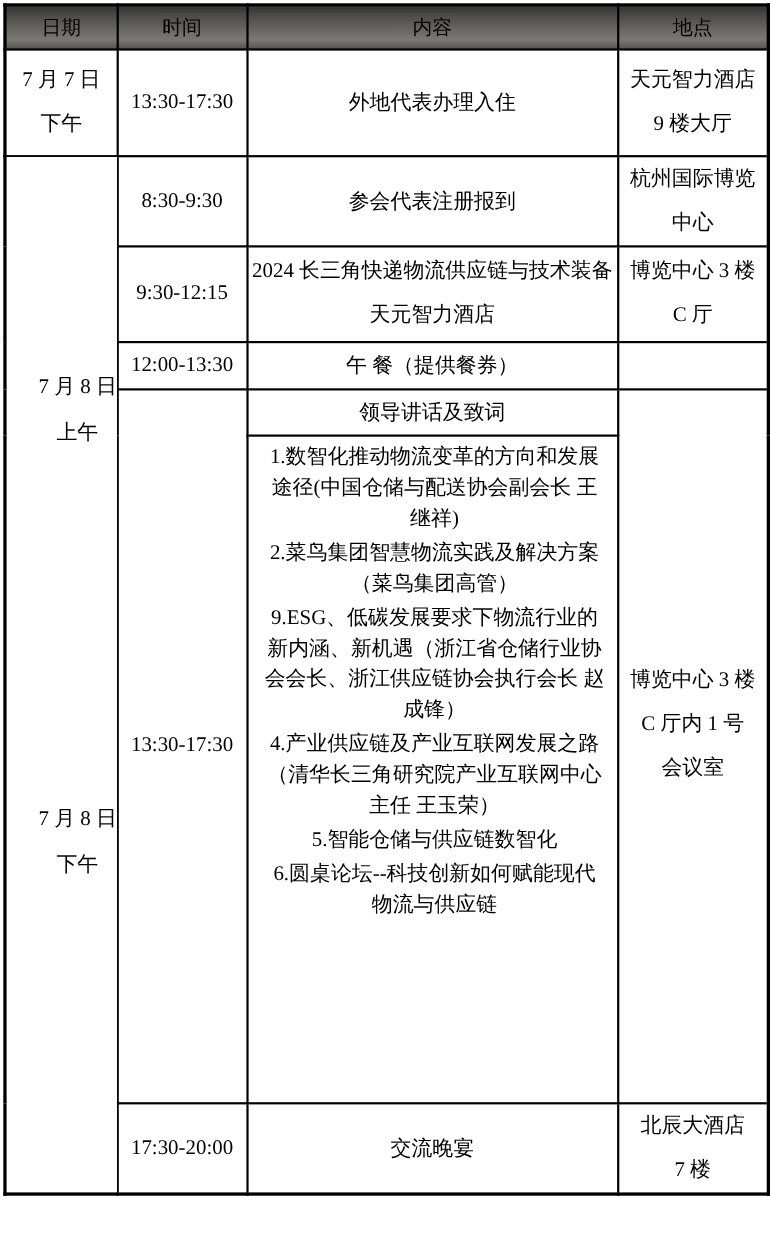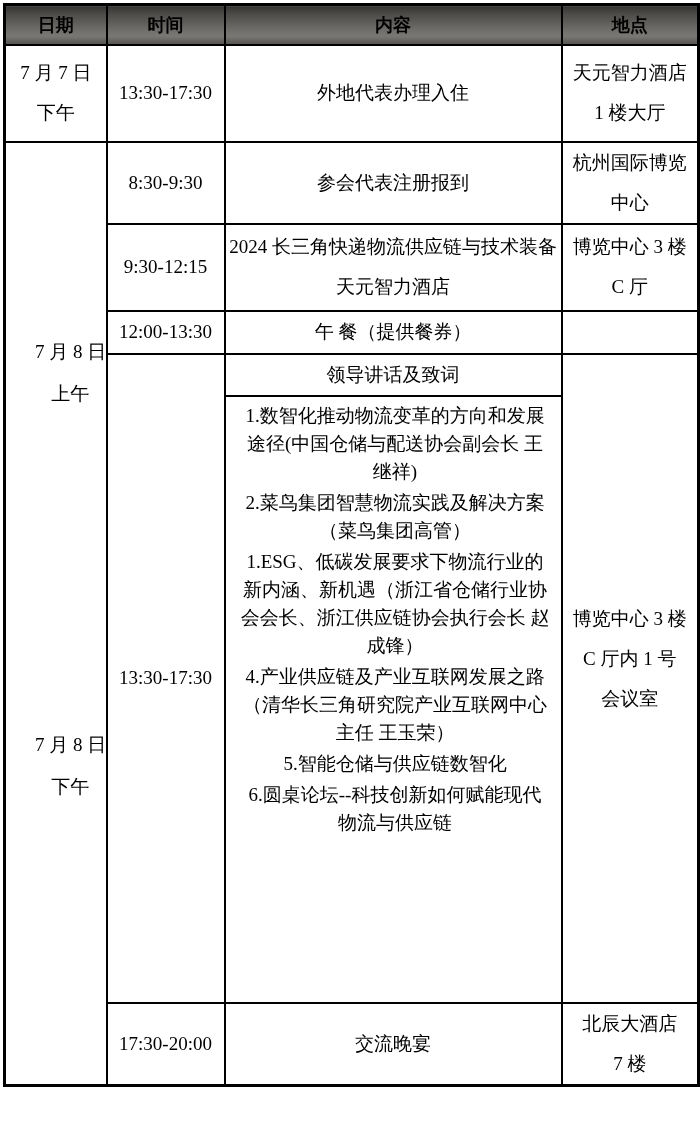--- a/index.html
+++ b/index.html
@@ -22,21 +22,21 @@
   }
   .schedule th, .schedule td {
     border: 2px solid #000;
     text-align: center;
     vertical-align: middle;
     font-size: 19px;
     background: #fff;
     overflow: visible;
   }
   .schedule th {
-    font-weight: bold;
+    font-weight: normal;
     font-size: 18px;
     color: #000;
     background: linear-gradient(180deg, #363432 0%, #4b4946 18%, #6e6c68 60%, #7a7874 78%, #555350 100%);
   }
   col.c-date { width: 102px; }
   col.c-time { width: 118px; }
   col.c-content { width: 337px; }
   col.c-loc { width: 137px; }
 
   tr.h-head { height: 40px; }
@@ -96,21 +96,21 @@
 
     <tr class="h-r1">
       <td class="lines">
         <div>7 月 7 日</div>
         <div>下午</div>
       </td>
       <td>13:30-17:30</td>
       <td>外地代表办理入住</td>
       <td class="lines">
         <div>天元智力酒店</div>
-        <div>1 楼大厅</div>
+        <div>9 楼大厅</div>
       </td>
     </tr>
 
     <tr class="h-r2">
       <td class="datecell" rowspan="6">
         <div class="dblock morning">
           <div>7 月 8 日</div>
           <div>上午</div>
         </div>
         <div class="dblock afternoon">
@@ -151,21 +151,21 @@
         <div>博览中心 3 楼</div>
         <div>C 厅内 1 号</div>
         <div>会议室</div>
       </td>
     </tr>
 
     <tr class="h-r5b">
       <td class="agenda">
         <p>1.数智化推动物流变革的方向和发展途径(中国仓储与配送协会副会长 王继祥)</p>
         <p>2.菜鸟集团智慧物流实践及解决方案（菜鸟集团高管）</p>
-        <p>1.ESG、低碳发展要求下物流行业的新内涵、新机遇（浙江省仓储行业协会会长、浙江供应链协会执行会长 赵成锋）</p>
+        <p>9.ESG、低碳发展要求下物流行业的新内涵、新机遇（浙江省仓储行业协会会长、浙江供应链协会执行会长 赵成锋）</p>
         <p>4.产业供应链及产业互联网发展之路（清华长三角研究院产业互联网中心主任 王玉荣）</p>
         <p>5.智能仓储与供应链数智化</p>
         <p>6.圆桌论坛--科技创新如何赋能现代物流与供应链</p>
       </td>
     </tr>
 
     <tr class="h-r6">
       <td>17:30-20:00</td>
       <td>交流晚宴</td>
       <td class="lines">

